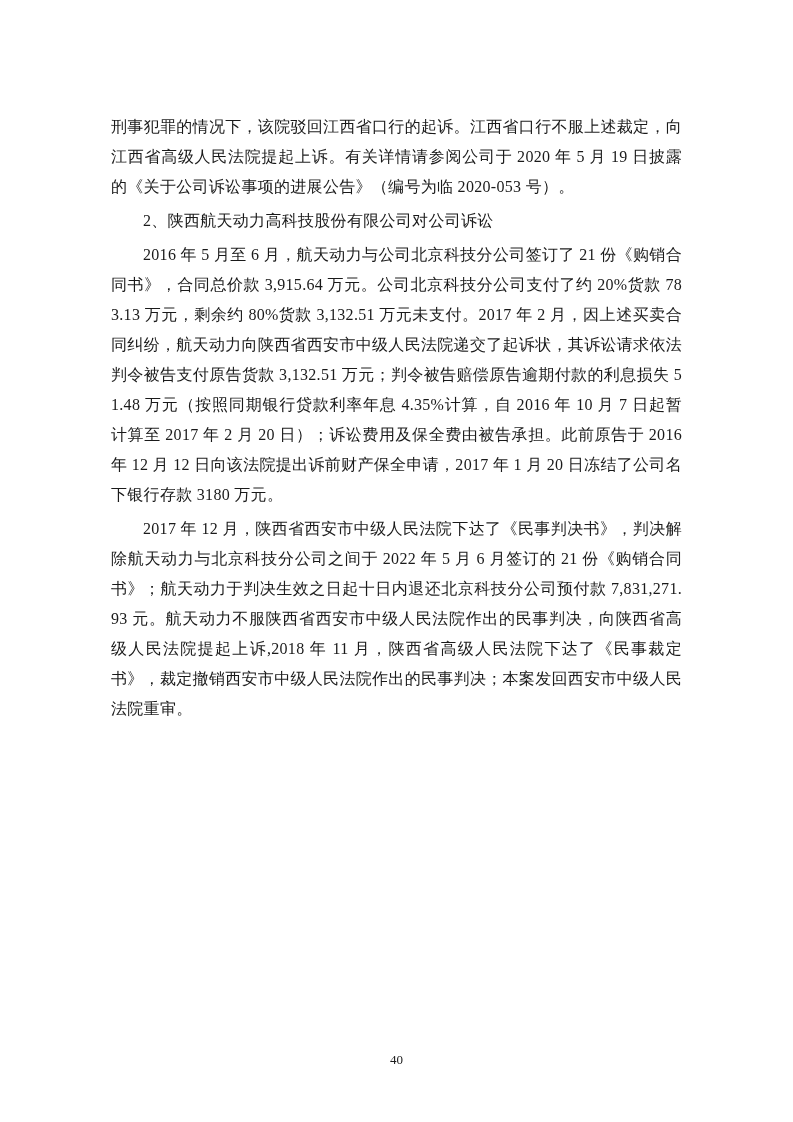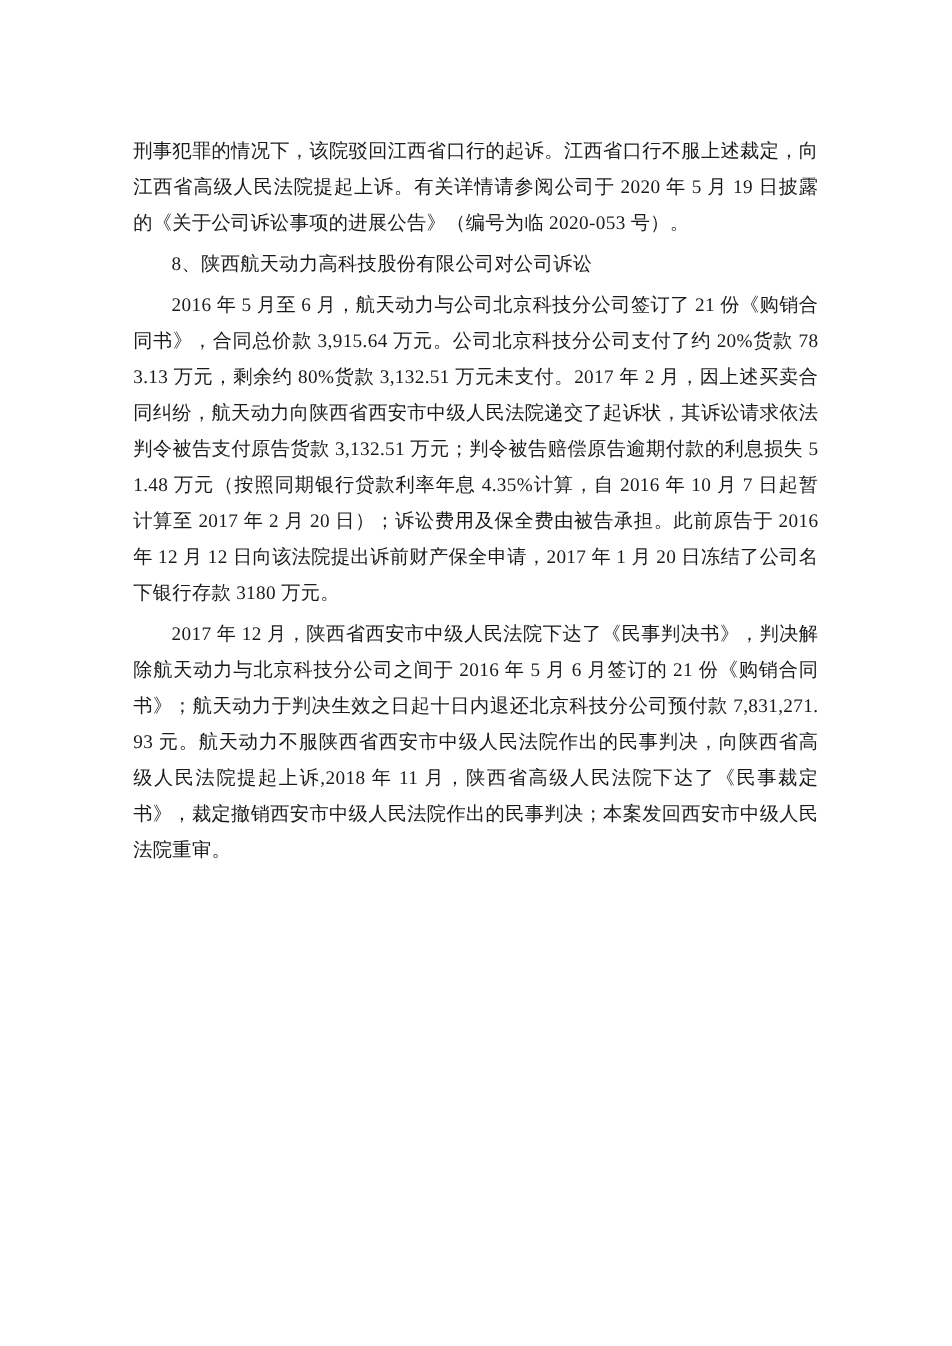--- a/index.html
+++ b/index.html
@@ -54,20 +54,21 @@
     height: 3px;
     background: #a9b3bd;
   }
 </style>
 </head>
 <body>
 
 <div class="page">
   <div class="content">
       <p class="para">刑事犯罪的情况下，该院驳回江西省口行的起诉。江西省口行不服上述裁定，向江西省高级人民法院提起上诉。有关详情请参阅公司于 2020 年 5 月 19 日披露的《关于公司诉讼事项的进展公告》（编号为临 2020-053 号）。</p>
-      <p class="para indent">8、陕西航天动力高科技股份有限公司对公司诉讼</p>
+      <p class="para indent">2、陕西航天动力高科技股份有限公司对公司诉讼</p>
       <p class="para indent">2016 年 5 月至 6 月，航天动力与公司北京科技分公司签订了 21 份《购销合同书》，合同总价款 3,915.64 万元。公司北京科技分公司支付了约 20%货款 783.13 万元，剩余约 80%货款 3,132.51 万元未支付。2017 年 2 月，因上述买卖合同纠纷，航天动力向陕西省西安市中级人民法院递交了起诉状，其诉讼请求依法判令被告支付原告货款 3,132.51 万元；判令被告赔偿原告逾期付款的利息损失 51.48 万元（按照同期银行贷款利率年息 4.35%计算，自 2016 年 10 月 7 日起暂计算至 2017 年 2 月 20 日）；诉讼费用及保全费由被告承担。此前原告于 2016 年 12 月 12 日向该法院提出诉前财产保全申请，2017 年 1 月 20 日冻结了公司名下银行存款 3180 万元。</p>
-      <p class="para indent">2017 年 12 月，陕西省西安市中级人民法院下达了《民事判决书》，判决解除航天动力与北京科技分公司之间于 2016 年 5 月 6 月签订的 21 份《购销合同书》；航天动力于判决生效之日起十日内退还北京科技分公司预付款 7,831,271.93 元。航天动力不服陕西省西安市中级人民法院作出的民事判决，向陕西省高级人民法院提起上诉,2018 年 11 月，陕西省高级人民法院下达了《民事裁定书》，裁定撤销西安市中级人民法院作出的民事判决；本案发回西安市中级人民法院重审。</p>
+      <p class="para indent">2017 年 12 月，陕西省西安市中级人民法院下达了《民事判决书》，判决解除航天动力与北京科技分公司之间于 2022 年 5 月 6 月签订的 21 份《购销合同书》；航天动力于判决生效之日起十日内退还北京科技分公司预付款 7,831,271.93 元。航天动力不服陕西省西安市中级人民法院作出的民事判决，向陕西省高级人民法院提起上诉,2018 年 11 月，陕西省高级人民法院下达了《民事裁定书》，裁定撤销西安市中级人民法院作出的民事判决；本案发回西安市中级人民法院重审。</p>
     </div>
 
+  <div class="footer">40</div>
 
   <div class="bottom-divider"></div>
 </div>
 
 </body></html>

